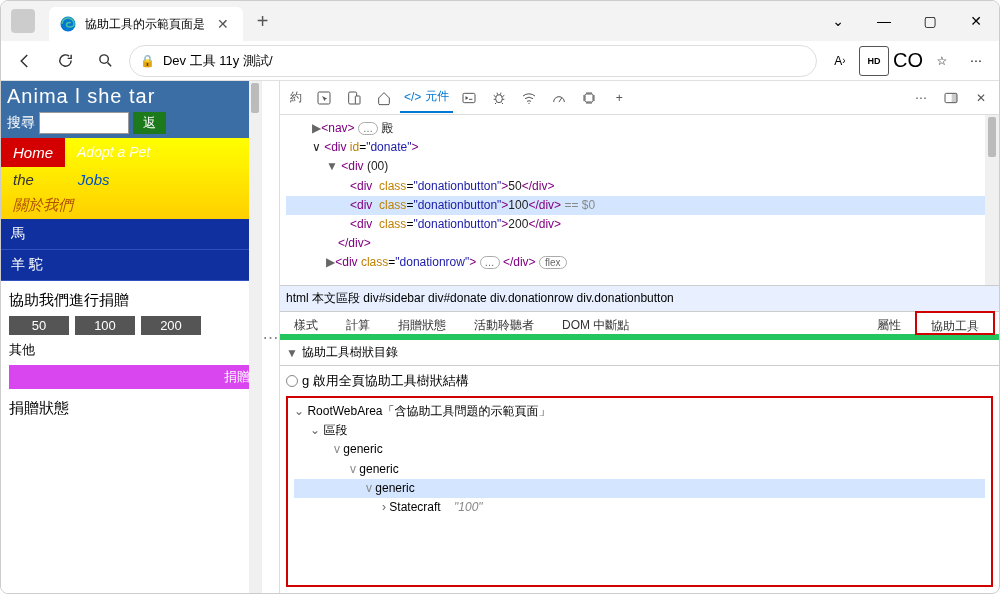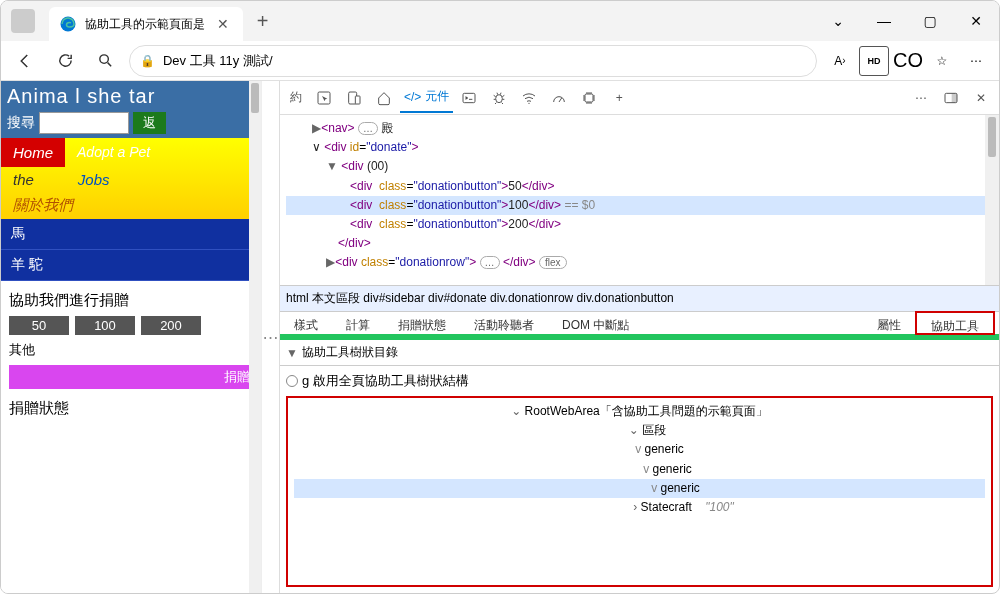--- a/index.html
+++ b/index.html
@@ -83,21 +83,21 @@
 
 .subtabs { display:flex; border-bottom:6px solid #22c55e; height:28px; align-items:stretch; }
 .subtabs div { padding:5px 14px; font-size:12px; color:#333; }
 .subtabs .flexsp { flex:1; }
 .subtabs .a11y { border:2px solid #d00000; margin:-1px 4px -1px 0; }
 
 .treehdr { padding:4px 6px; border-bottom:1px solid #ccc; display:flex; align-items:center; gap:4px; }
 .fullpage { padding:6px 6px; font-size:13px; display:flex; align-items:center; gap:4px; }
 .radio { width:12px; height:12px; border:1px solid #888; border-radius:50%; display:inline-block; }
 
-.atree { margin:0 6px 6px 6px; border:2px solid #d00000; padding:4px 6px; font-size:12px; line-height:1.6; font-family:Consolas,monospace; flex:1;text-align:center; }
+.atree { margin:0 6px 6px 6px; border:2px solid #d00000; padding:4px 6px; font-size:12px; line-height:1.6; font-family:Consolas,monospace; flex:1; }
 .atree .hl { background:#d4e6ff; display:inline-block; width:100%; }
 
 svg { display:block; }
 </style>
 </head>
 <body>
 
 <div class="titlebar">
   <div class="profile"></div>
   <div class="tab">

